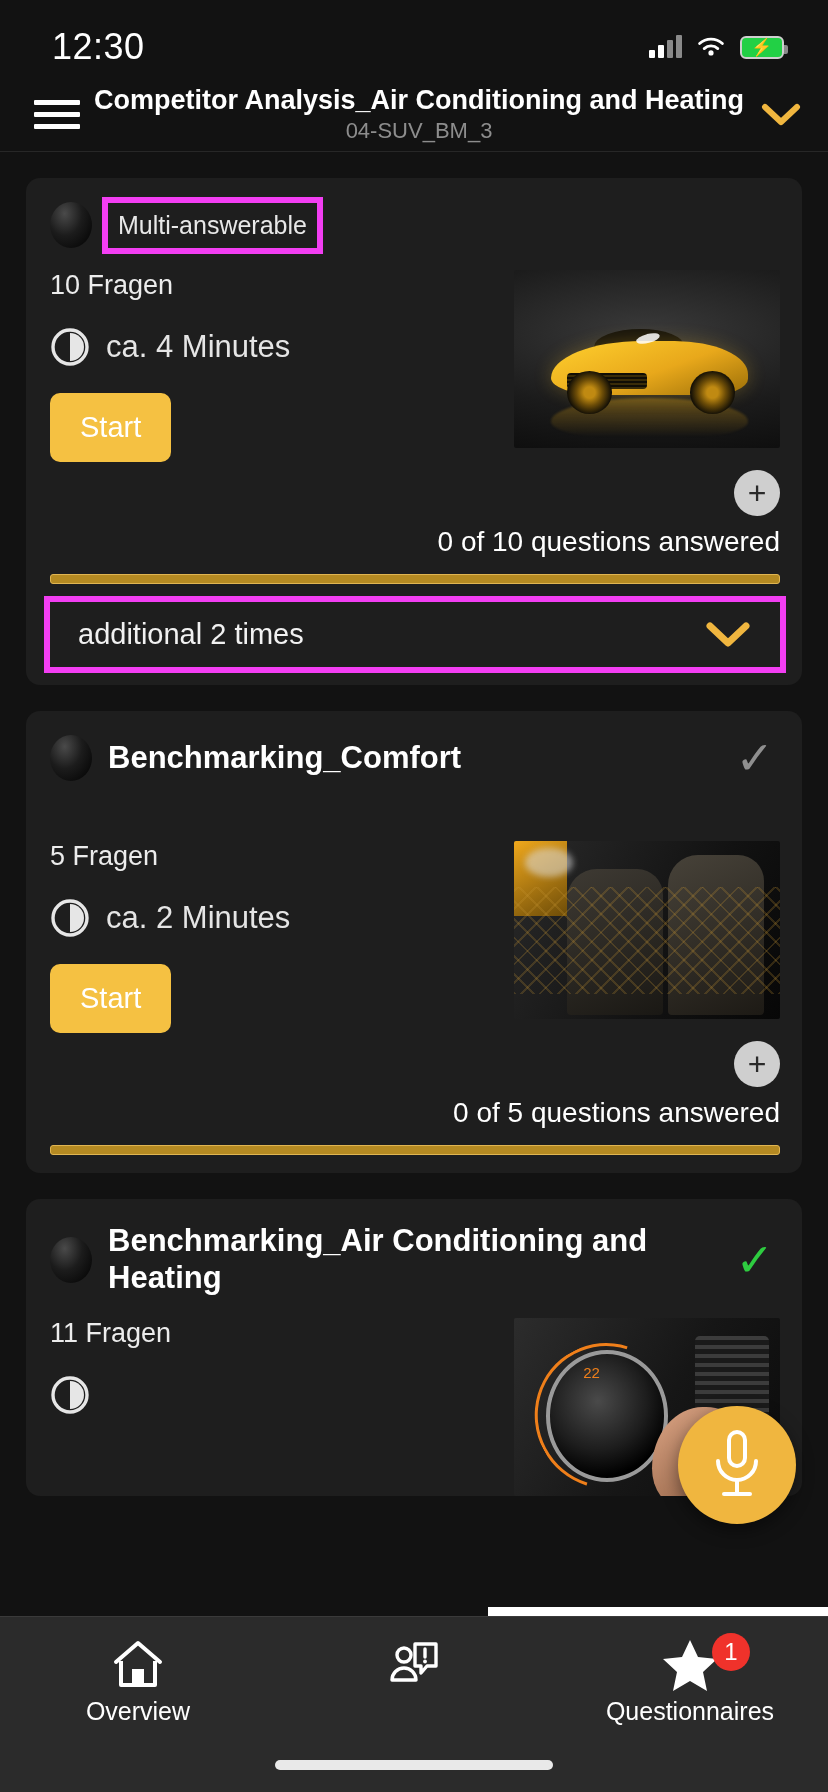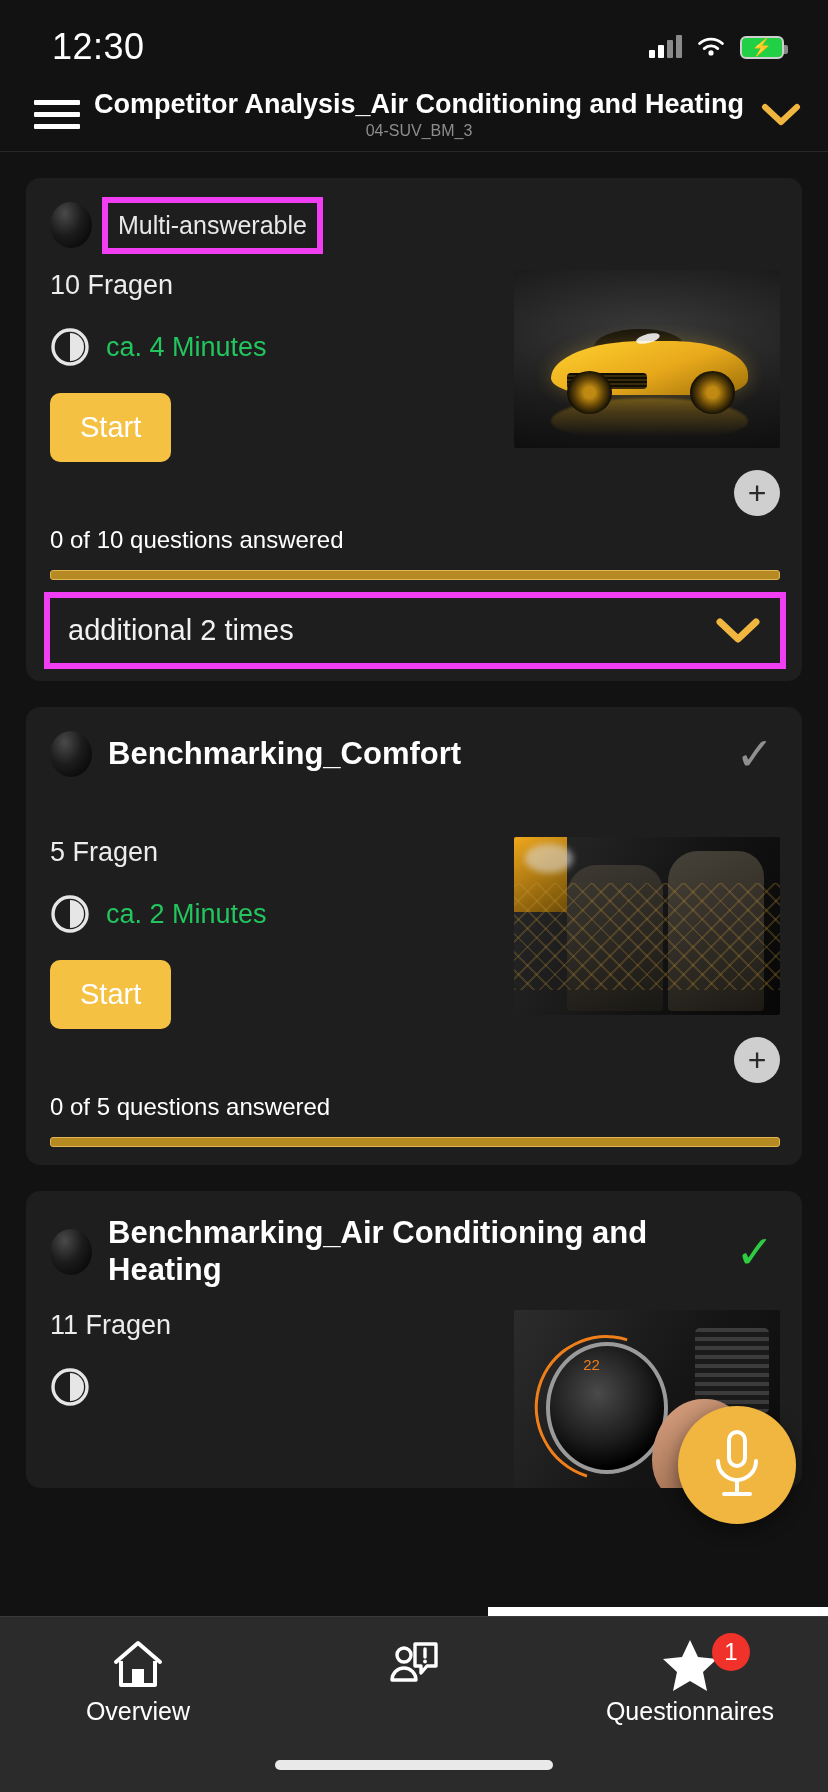--- a/index.html
+++ b/index.html
@@ -44,21 +44,21 @@
     height:74px;
     display:flex; align-items:center;
     padding:0 24px 0 34px;
     border-bottom:1px solid #272727;
     background:#121212;
   }
   .burger{ width:46px; display:flex; flex-direction:column; gap:7px; flex:0 0 auto; cursor:pointer;}
   .burger span{ display:block; height:5px; background:#fff; border-radius:1px; }
   .appbar-titles{ flex:1; text-align:center; padding:0 4px; }
   .appbar-title{ font-size:27px; font-weight:700; color:#fff; line-height:1.15; white-space:nowrap; }
-  .appbar-sub{ font-size:16px; color:#8d8d8d; margin-top:2px; }
+  .appbar-sub{ font-size:22px; color:#8d8d8d; margin-top:2px; }
   .chev{ flex:0 0 auto; width:46px; text-align:center; }
   .chev svg{ display:block; margin:0 auto; }
 
   
   .content{
     position:absolute; top:152px; left:0; right:0; bottom:0;
     background:#121212;
     padding:26px 26px 0 26px;
   }
 
@@ -96,21 +96,21 @@
 
   .card-body{
     display:flex;
     padding:22px 22px 0 24px;
     gap:12px;
     justify-content:flex-end;
   }
   .card-left{ flex:1; min-width:0; }
   .meta-q{ font-size:27px; color:#ececec; margin-bottom:26px; }
   .meta-time{ display:flex; align-items:center; gap:16px; margin-bottom:26px;}
-  .meta-time span{ font-size:27px; color:#22c55e; }
+  .meta-time span{ font-size:31px; color:#e5e5e5; }
   .clock{ flex:0 0 auto; }
   .start-btn{
     display:inline-block;
     background:#f5c142;
     color:#fff;
     font-size:29px;
     padding:18px 30px;
     border-radius:10px;
     border:none;
     cursor:pointer;
@@ -223,29 +223,29 @@
     padding:0 22px 18px 24px;
   }
   .plusrow{ display:flex; justify-content:flex-end; margin-top:8px; }
   .plus-btn{
     width:46px; height:46px; border-radius:50%;
     background:#cfcfcf; color:#2a2a2a;
     font-size:32px; line-height:44px; text-align:center;
     border:none; cursor:pointer; font-family:inherit;
   }
   .answered{
-    text-align:left; font-size:24px; color:#ffffff; margin-top:10px;
+    text-align:right; font-size:28px; color:#ffffff; margin-top:10px;
   }
   .gold-bar{
     height:10px; background:#b58a22; border:1px solid #e0b552; border-radius:3px;
     margin:16px 0 0 0;
   }
   .expander{
     display:flex; align-items:center; justify-content:space-between;
-    padding:16px 18px;
+    padding:16px 28px;
     margin:18px 0 0 0;
   }
   .expander-label{ font-size:29px; color:#f1f1f1; }
 
   
   .fab{
     position:absolute; right:32px; bottom:268px;
     width:118px; height:118px; border-radius:50%;
     background:#f0b63f;
     display:flex; align-items:center; justify-content:center;

